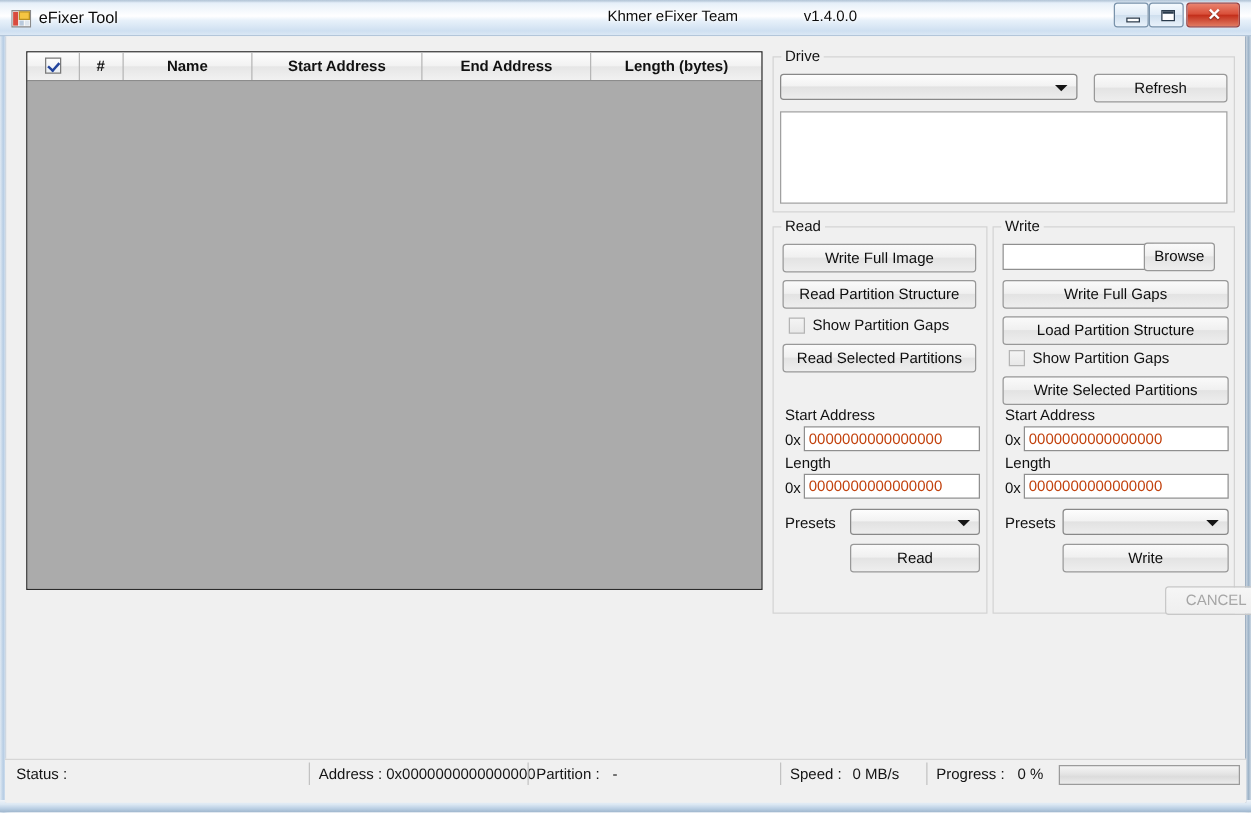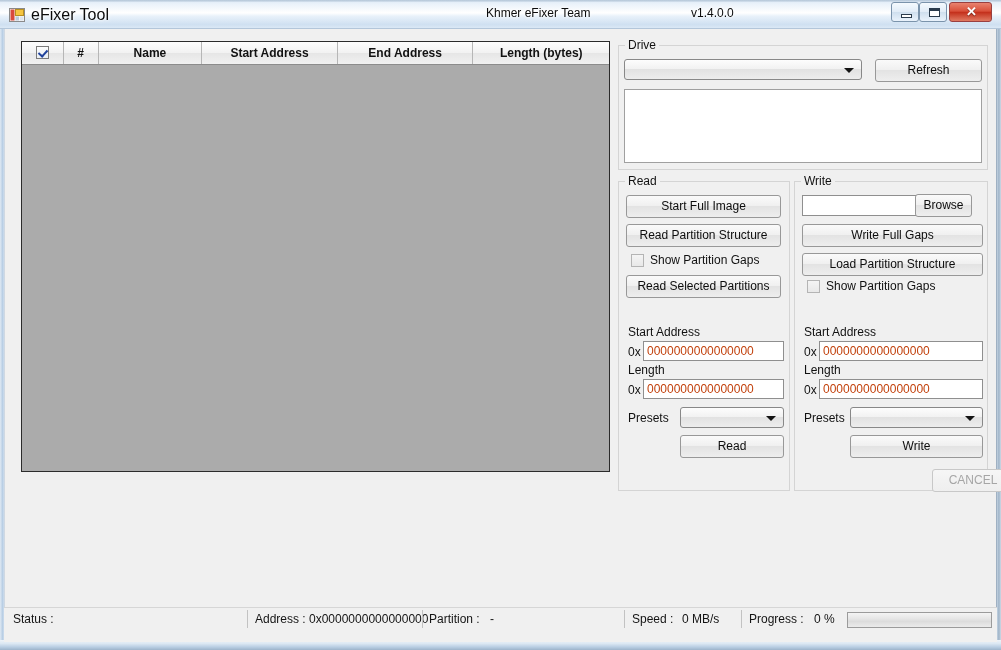--- a/index.html
+++ b/index.html
@@ -45,36 +45,35 @@
   #titlebar::before {
     content:""; position:absolute; left:0; top:0; width:100%; height:2px;
     background: linear-gradient(to bottom,#8fa6bc,#cbd9e8);
     opacity:.55;
   }
   #app-icon {
     position: absolute; left: 9px; top: 7px; width: 16px; height: 16px;
   }
   #title-text {
     position: absolute; left: 31px; top: 6px;
-    font-size: 16px; color: #0b0b0b;
+    font-size: 13px; color: #0b0b0b;
     text-shadow: 0 0 3px #fff, 0 0 5px #fff;
     white-space: nowrap;
   }
   #team-text {
     position: absolute; left: 486px; top: 6px;
     font-size: 12px; color: #0b0b0b;
     text-shadow: 0 0 3px #fff, 0 0 5px #fff;
     white-space: nowrap;
   }
   #version-text {
     position: absolute; left: 643px; top: 6px;
     font-size: 12px; color: #0b0b0b;
     text-shadow: 0 0 3px #fff, 0 0 5px #fff;
     white-space: nowrap;
-    margin-left: 48px;
   }
 
   .winbtn {
     position: absolute; top: 2px; height: 20px;
     box-sizing: border-box;
     border: 1px solid #7a93ab;
     border-radius: 3px;
     cursor: default;
   }
   #btn-min { left: 891px; width: 28px;
@@ -326,21 +325,21 @@
       <div class="btn" style="left:256px; top:13px; width:107px; height:23px; line-height:21px;">Refresh</div>
 
       <div class="whitebox" style="left:5px; top:43px; width:358px; height:74px;">
         <span class="lbl" style="left:4px; top:3px;"></span>
       </div>
     </div>
 
     <div class="groupbox" style="left:613px; top:152px; width:172px; height:310px;">
       <div class="gb-title">Read</div>
 
-      <div class="btn" style="left:7px; top:13px; width:155px; height:23px; line-height:21px;">Start Full Image</div>
+      <div class="btn" style="left:7px; top:13px; width:155px; height:23px; line-height:21px;">Write Full Image</div>
 
       <div class="btn" style="left:7px; top:42px; width:155px; height:23px; line-height:21px;">Read Partition Structure</div>
 
       <div class="chk-box" style="left:12px; top:72px;"></div>
       <div class="lbl" style="left:31px; top:71px;">Show Partition Gaps</div>
 
       <div class="btn" style="left:7px; top:93px; width:155px; height:23px; line-height:21px;">Read Selected Partitions</div>
 
       <div class="lbl" style="left:9px; top:143px;">Start Address</div>
       <div class="lbl" style="left:9px; top:163px;">0x</div>
@@ -365,20 +364,21 @@
       <div class="textbox" style="left:7px; top:13px; width:121px; height:21px; line-height:19px;"></div>
       <div class="btn" style="left:120px; top:12px; width:57px; height:23px; line-height:21px;">Browse</div>
 
       <div class="btn" style="left:7px; top:42px; width:181px; height:23px; line-height:21px;">Write Full Gaps</div>
 
       <div class="btn" style="left:7px; top:71px; width:181px; height:23px; line-height:21px;">Load Partition Structure</div>
 
       <div class="chk-box" style="left:12px; top:98px;"></div>
       <div class="lbl" style="left:31px; top:97px;">Show Partition Gaps</div>
 
+      <div class="btn" style="left:7px; top:119px; width:181px; height:23px; line-height:21px;">Write Selected Partitions</div>
 
       <div class="lbl" style="left:9px; top:143px;">Start Address</div>
       <div class="lbl" style="left:9px; top:163px;">0x</div>
       <div class="textbox" style="left:24px; top:159px; width:164px; height:20px;">0000000000000000</div>
 
       <div class="lbl" style="left:9px; top:181px;">Length</div>
       <div class="lbl" style="left:9px; top:201px;">0x</div>
       <div class="textbox" style="left:24px; top:197px; width:164px; height:20px;">0000000000000000</div>
 
       <div class="lbl" style="left:9px; top:229px;">Presets</div>

